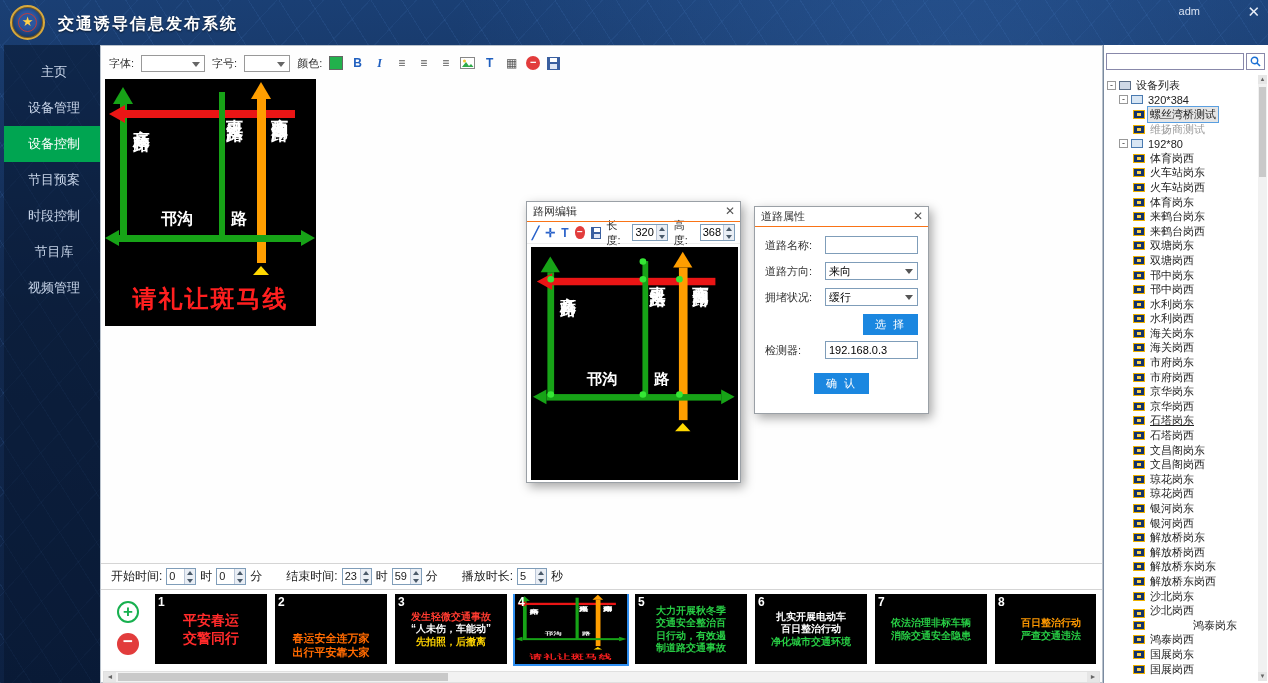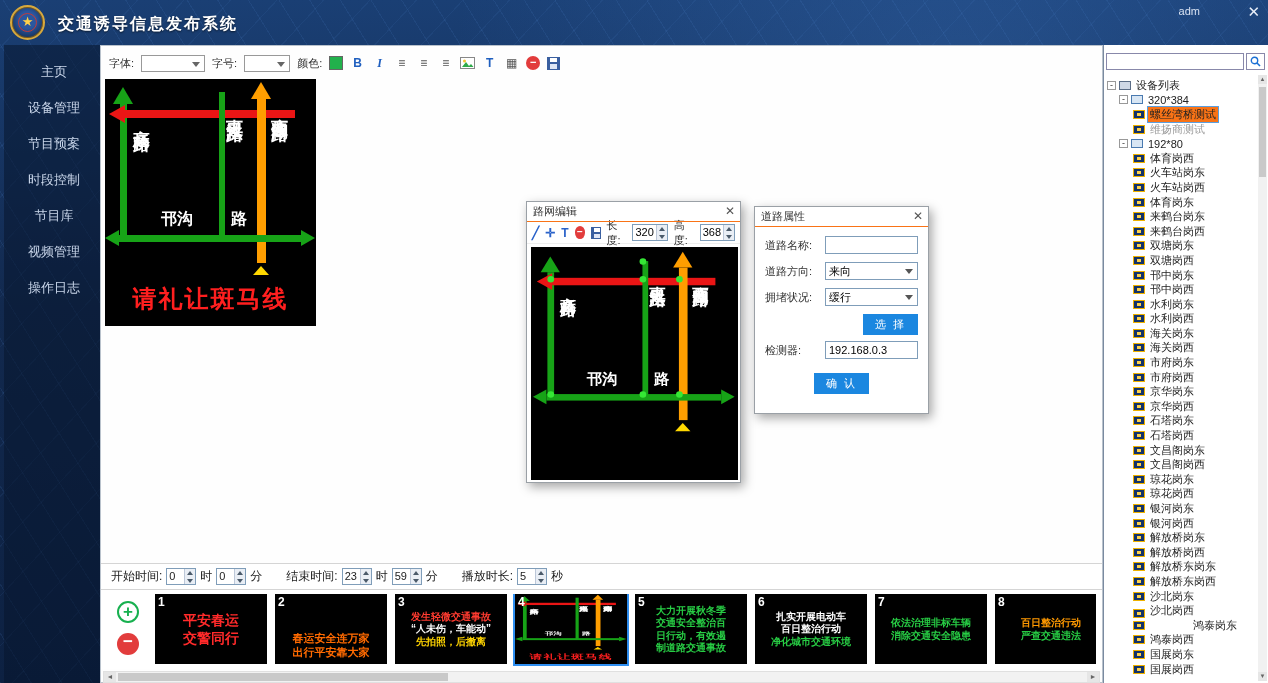--- a/index.html
+++ b/index.html
@@ -113,21 +113,21 @@
 .search-btn{width:19px;height:17px;border:1px solid #88a;background:#fff;display:flex;align-items:center;justify-content:center;cursor:pointer}
 .tree{position:absolute;left:3px;top:33px;right:11px;bottom:2px;overflow:hidden;font-size:11px;color:#222}
 .tree-row{display:flex;align-items:center;height:14.6px;gap:3px;white-space:nowrap;cursor:pointer}
 .expander{width:9px;height:9px;border:1px solid #999;background:#fff;line-height:7px;font-size:9px;text-align:center;color:#333;flex:0 0 9px}
 .node-icon{flex:0 0 12px;width:12px;height:9px;position:relative}
 .icon-root{background:#cfd8e6;border:1px solid #5a6c86}
 .icon-group{background:#d8e6f4;border:1px solid #4a7ab0}
 .icon-leaf{background:#13336b;border:1px solid #eeb200}
 .icon-leaf::after{content:"";position:absolute;left:3px;top:2px;width:4px;height:3px;background:#ffd24a}
 .node-label{padding:0 2px}
-.node-label.sel{background:#f97316;outline:1px solid #5a9fe0}
+.node-label.sel{background:#e5e5e5;outline:1px solid #5a9fe0}
 .node-label.muted{color:#9a9a9a}
 .vscroll{position:absolute;right:1px;top:30px;bottom:2px;width:9px;background:#f1f1f1}
 .vs-thumb{position:absolute;left:1px;top:12px;width:7px;height:90px;background:#c9c9c9;cursor:pointer}
 .vs-arrow{position:absolute;left:0;width:9px;height:9px;font-size:6px;line-height:9px;text-align:center;color:#666;background:#e6e6e6;cursor:pointer}
 </style>
 </head>
 <body>
 
 <div class="header">
   <div class="badge">
@@ -135,25 +135,25 @@
     <div class="badge-star">★</div>
   </div>
   <div class="app-title">交通诱导信息发布系统</div>
   <div class="user">adm</div>
   <div class="win-close">✕</div>
 </div>
 
 <div class="sidebar">
   <div class="side-item">主页</div>
   <div class="side-item">设备管理</div>
+  <div class="side-item active">设备控制</div>
   <div class="side-item">节目预案</div>
   <div class="side-item">时段控制</div>
   <div class="side-item">节目库</div>
   <div class="side-item">视频管理</div>
-  <div class="side-item">操作日志</div>
 </div>
 
 <div class="main">
 
   <div class="edit-toolbar">
     <span class="tlabel">字体:</span>
     <span class="mini-select"><span class="sel-val"></span></span>
     <span class="tlabel">字号:</span>
     <span class="mini-select narrow"><span class="sel-val"></span></span>
     <span class="tlabel">颜色:</span>
@@ -534,21 +534,21 @@
         <span class="node-label">市府岗西</span>
       </div>
       <div class="tree-row" style="padding-left: 26px;">
         <span class="node-icon icon-leaf"></span>
         <span class="node-label">京华岗东</span>
       </div>
       <div class="tree-row" style="padding-left: 26px;">
         <span class="node-icon icon-leaf"></span>
         <span class="node-label">京华岗西</span>
       </div>
-      <div class="tree-row" style="padding-left: 26px;">
+      <div class="tree-row" style="padding-left: 26px; text-decoration: underline;">
         <span class="node-icon icon-leaf"></span>
         <span class="node-label">石塔岗东</span>
       </div>
       <div class="tree-row" style="padding-left: 26px;">
         <span class="node-icon icon-leaf"></span>
         <span class="node-label">石塔岗西</span>
       </div>
       <div class="tree-row" style="padding-left: 26px;">
         <span class="node-icon icon-leaf"></span>
         <span class="node-label">文昌阁岗东</span>

